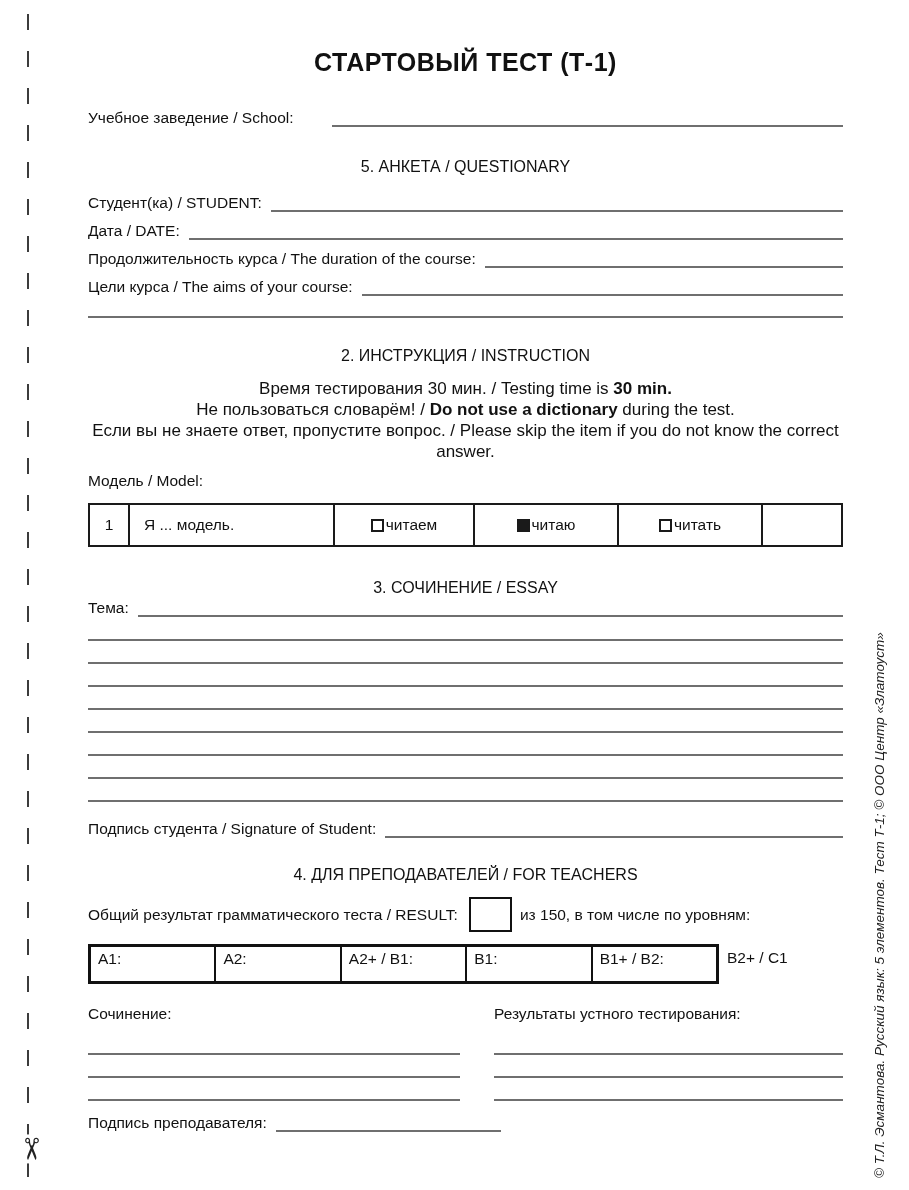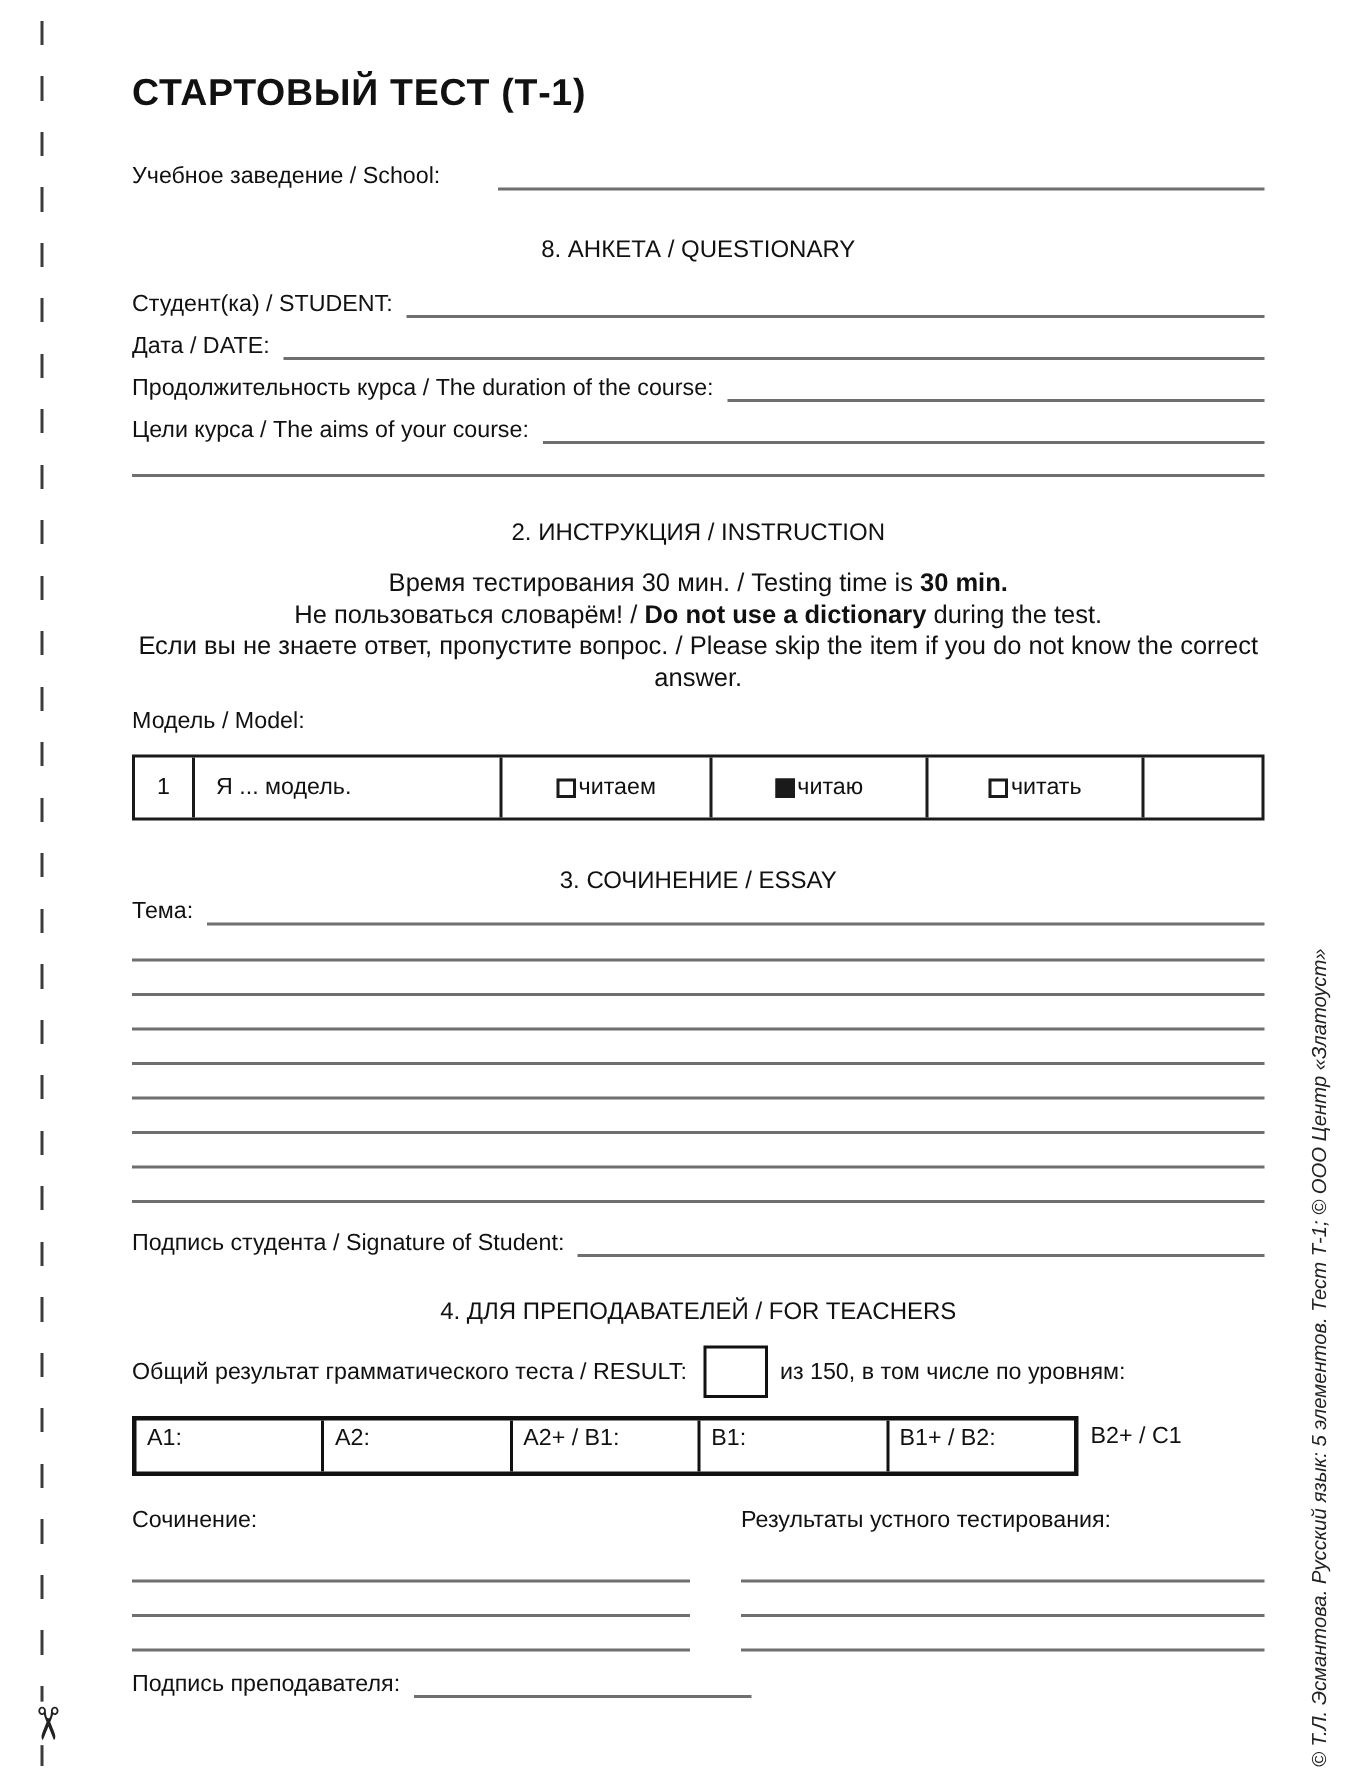--- a/index.html
+++ b/index.html
@@ -8,21 +8,21 @@
     width: 909px; height: 1190px;
     position: relative;
     font-family: "Liberation Sans", "DejaVu Sans", sans-serif;
     color: #111;
     overflow: hidden;
   }
   .page-content { position: absolute; left: 88px; top: 0; width: 755px; }
 
   .doc-title {
     margin-top: 48px;
-    text-align: left;
+    text-align: center;
     font-size: 25px; font-weight: bold; letter-spacing: 0.5px;
   }
 
   .section-heading {
     text-align: center; font-size: 16px; font-weight: normal;
   }
   .h1 { margin-top: 30px; }
   .h2 { margin-top: 29px; }
   .h3 { margin-top: 32px; }
   .h4 { margin-top: 27px; }
@@ -108,21 +108,21 @@
 
 <div class="page-content">
 
   <div class="doc-title">СТАРТОВЫЙ ТЕСТ (Т-1)</div>
 
   <div class="row school-row">
     <span class="lbl">Учебное заведение / School:</span>
     <span class="line"></span>
   </div>
 
-  <div class="section-heading h1">8. АНКЕТА / QUESTIONARY</div>
+  <div class="section-heading h1">5. АНКЕТА / QUESTIONARY</div>
 
   <div class="row anketa-row first">
     <span class="lbl">Студент(ка) / STUDENT:</span>
     <span class="line"></span>
   </div>
   <div class="row anketa-row">
     <span class="lbl">Дата / DATE:</span>
     <span class="line"></span>
   </div>
   <div class="row anketa-row">

